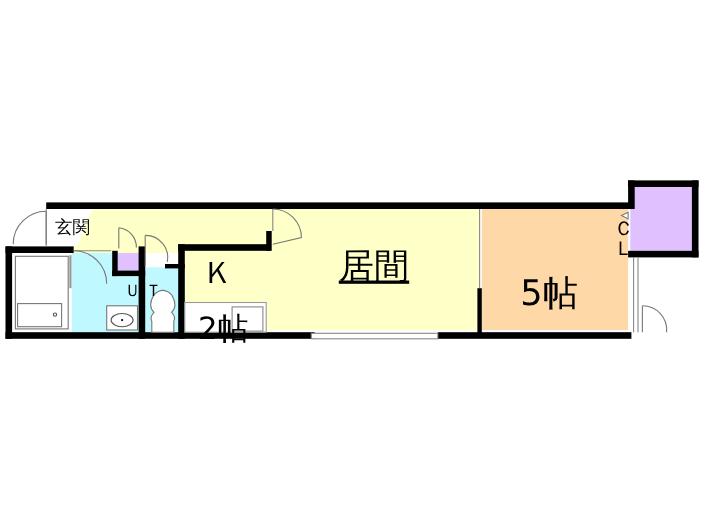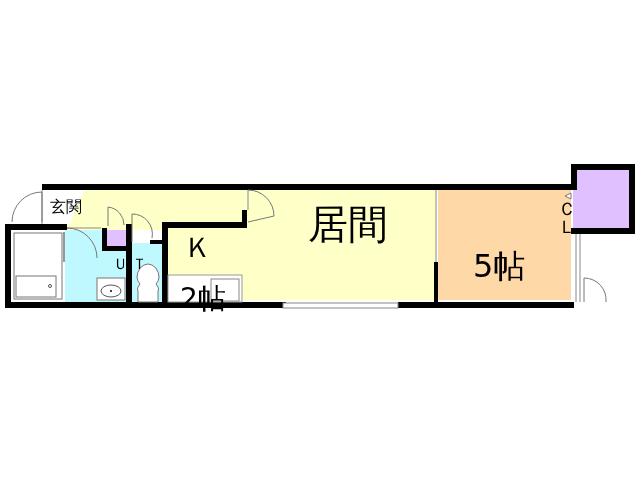--- a/index.html
+++ b/index.html
@@ -108,18 +108,18 @@
     </g>
     <polygon points="571,193 565,196 571,199" fill="#fff" stroke="#777" stroke-width="1"></polygon>
   </svg>
 
   <div class="room-label" style="left:50px;top:199px;font-size:16px;">玄関</div>
   <div class="room-label" style="left:77px;top:257px;font-size:15px;letter-spacing:4px;margin-left:36px;">ＵＴ</div>
 
   <div class="room-label" style="left:184px;top:234px;font-size:28px;">Ｋ</div>
   <div class="room-label" style="left:180px;top:285px;font-size:28px;">2帖</div>
 
-  <div class="room-label" style="left:308px;top:204px;font-size:40px;">居間</div>
+  <div class="room-label" style="left:308px;top:226px;font-size:32px;text-decoration:underline;">居間</div>
 
   <div class="room-label" style="left:473px;top:250px;font-size:32px;">5帖</div>
 
   <div class="room-label" style="left:558px;top:200px;font-size:18px;letter-spacing:4px;">ＣＬ</div>
 </div>
 
 </body></html>

